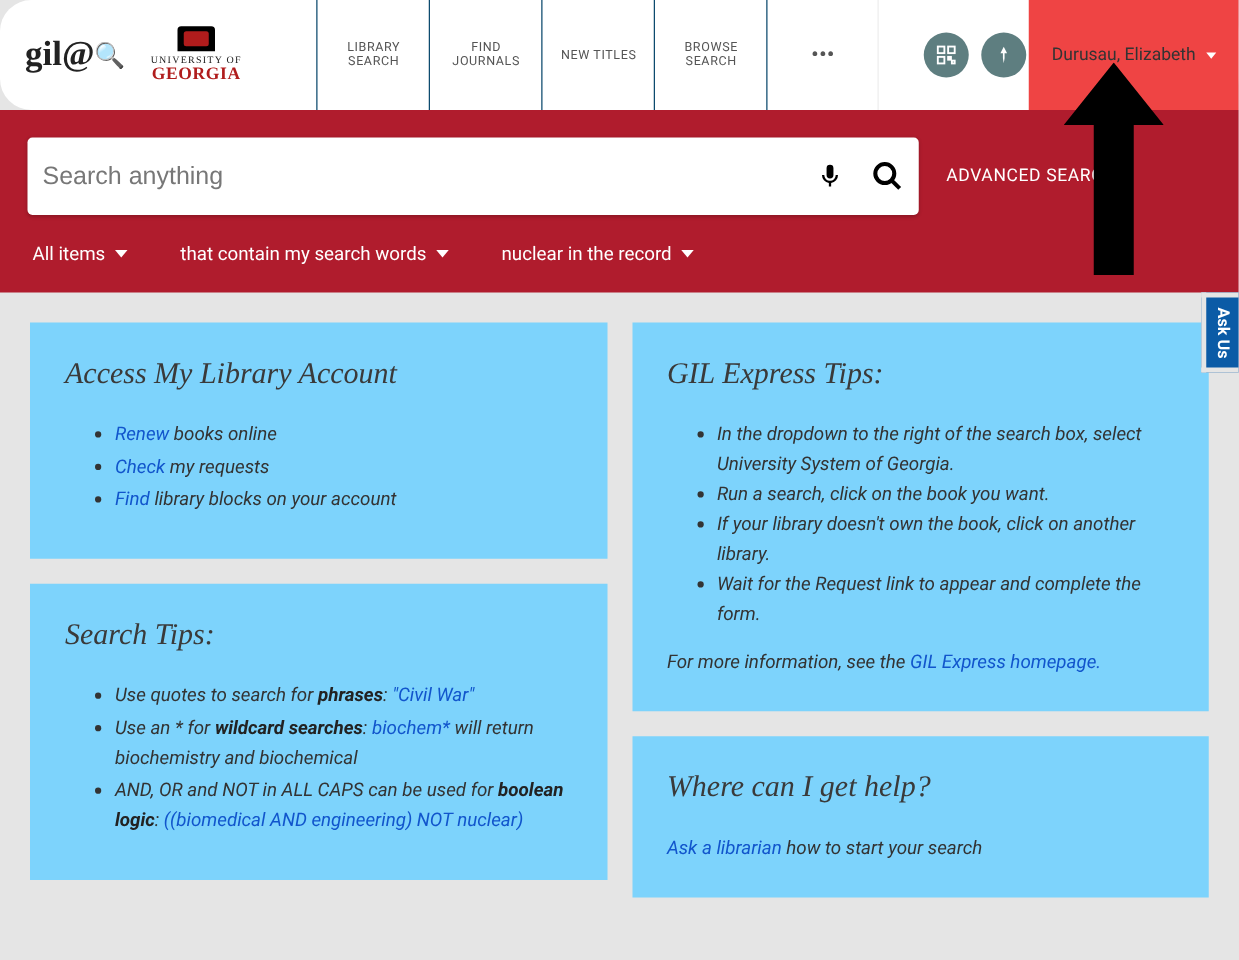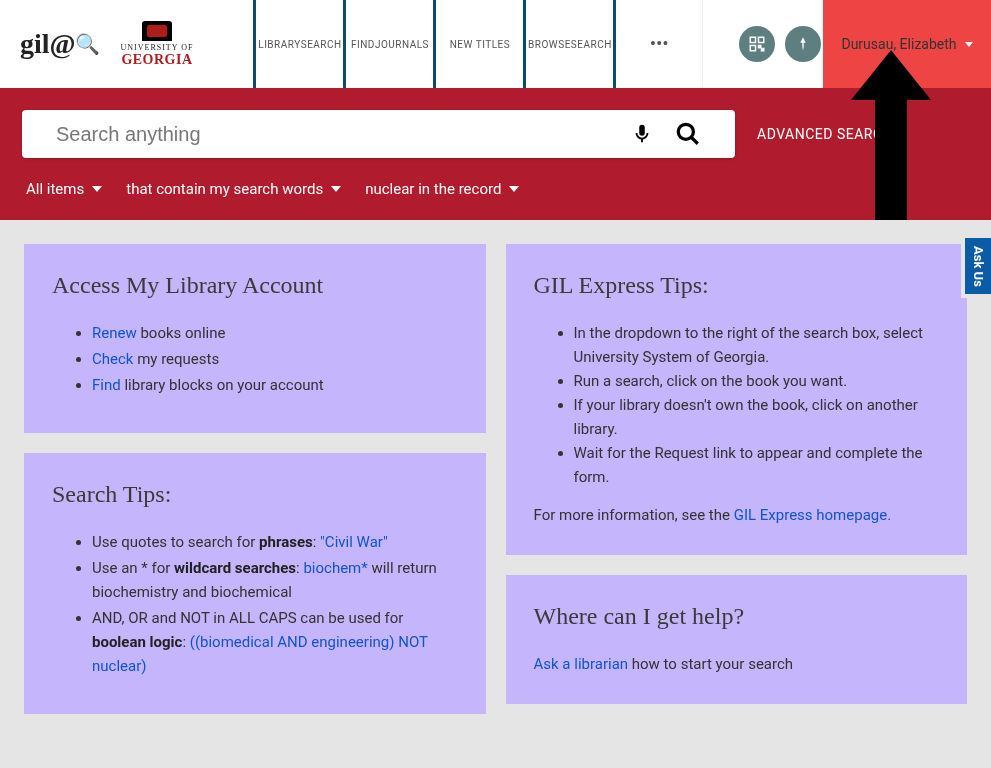--- a/index.html
+++ b/index.html
@@ -10,20 +10,21 @@
     height: 768px;
     overflow: hidden;
     position: relative;
   }
   .top-bar {
     display: flex;
     align-items: center;
     background: #fff;
     height: 88px;
     position: relative;
+    border-radius: 25px;
   }
   .logo-area {
     display: flex;
     align-items: center;
     padding: 0 20px;
     height: 100%;
   }
   .gil-logo {
     font-family: Georgia, serif;
     font-size: 28px;
@@ -54,23 +55,23 @@
     border-radius: 2px;
   }
   .uga-logo .label1 { font-size: 8px; letter-spacing: 1px; color: #222; }
   .uga-logo .label2 { font-size: 14px; font-weight: bold; color: #b01c1c; letter-spacing: 0.5px;}
   .nav-tabs {
     display: flex;
     height: 100%;
     margin-left: 40px;
   }
   .nav-tab {
-    border-left: 3px solid #0c4a6e;
-    display: flex;
-    flex-direction: row;
+    border-left: 1px solid #0c4a6e;
+    display: flex;
+    flex-direction: column;
     justify-content: center;
     align-items: center;
     font-size: 10px;
     color: #555;
     letter-spacing: 0.5px;
     padding: 0 10px;
     text-align: center;
     white-space: nowrap;
   }
   .nav-tab.nt0 { width: 90px; }
@@ -135,25 +136,25 @@
     padding: 22px;
   }
   .search-row {
     display: flex;
     align-items: center;
     gap: 22px;
   }
   .search-box {
     flex: 1;
     background: #fff;
-    height: 48px;
+    height: 62px;
     border-radius: 4px;
     display: flex;
     align-items: center;
-    padding: 0 34px;
+    padding: 0 12px;
     box-shadow: 0 1px 3px rgba(0,0,0,0.2);
     max-width: 713px;
   }
   .search-box input {
     flex: 1;
     border: none;
     outline: none;
     font-size: 20px;
     color: #555;
   }
@@ -163,21 +164,21 @@
     gap: 22px;
     align-items: center;
   }
   .adv-link {
     color: #fff;
     font-size: 14px;
     letter-spacing: 0.5px;
   }
   .filter-row {
     display: flex;
-    gap: 24px;
+    gap: 42px;
     margin-top: 22px;
     color: #fff;
     font-size: 15px;
     padding-left: 4px;
   }
   .filter-item {
     display: flex;
     align-items: center;
     gap: 8px;
     cursor: pointer;
@@ -189,22 +190,23 @@
     border-top: 6px solid #fff;
   }
 
   .content {
     padding: 24px;
     display: flex;
     gap: 20px;
   }
   .col { flex: 1; display: flex; flex-direction: column; gap: 20px; }
   .card {
-    background: #c4b5fd;
+    background: #7dd3fc;
     padding: 28px 28px;
+    font-style: italic;
   }
   .card h2 {
     font-family: Georgia, serif;
     font-weight: normal;
     font-size: 24px;
     color: #3a3a3a;
     margin-bottom: 22px;
   }
   .card p, .card li {
     font-size: 15px;

